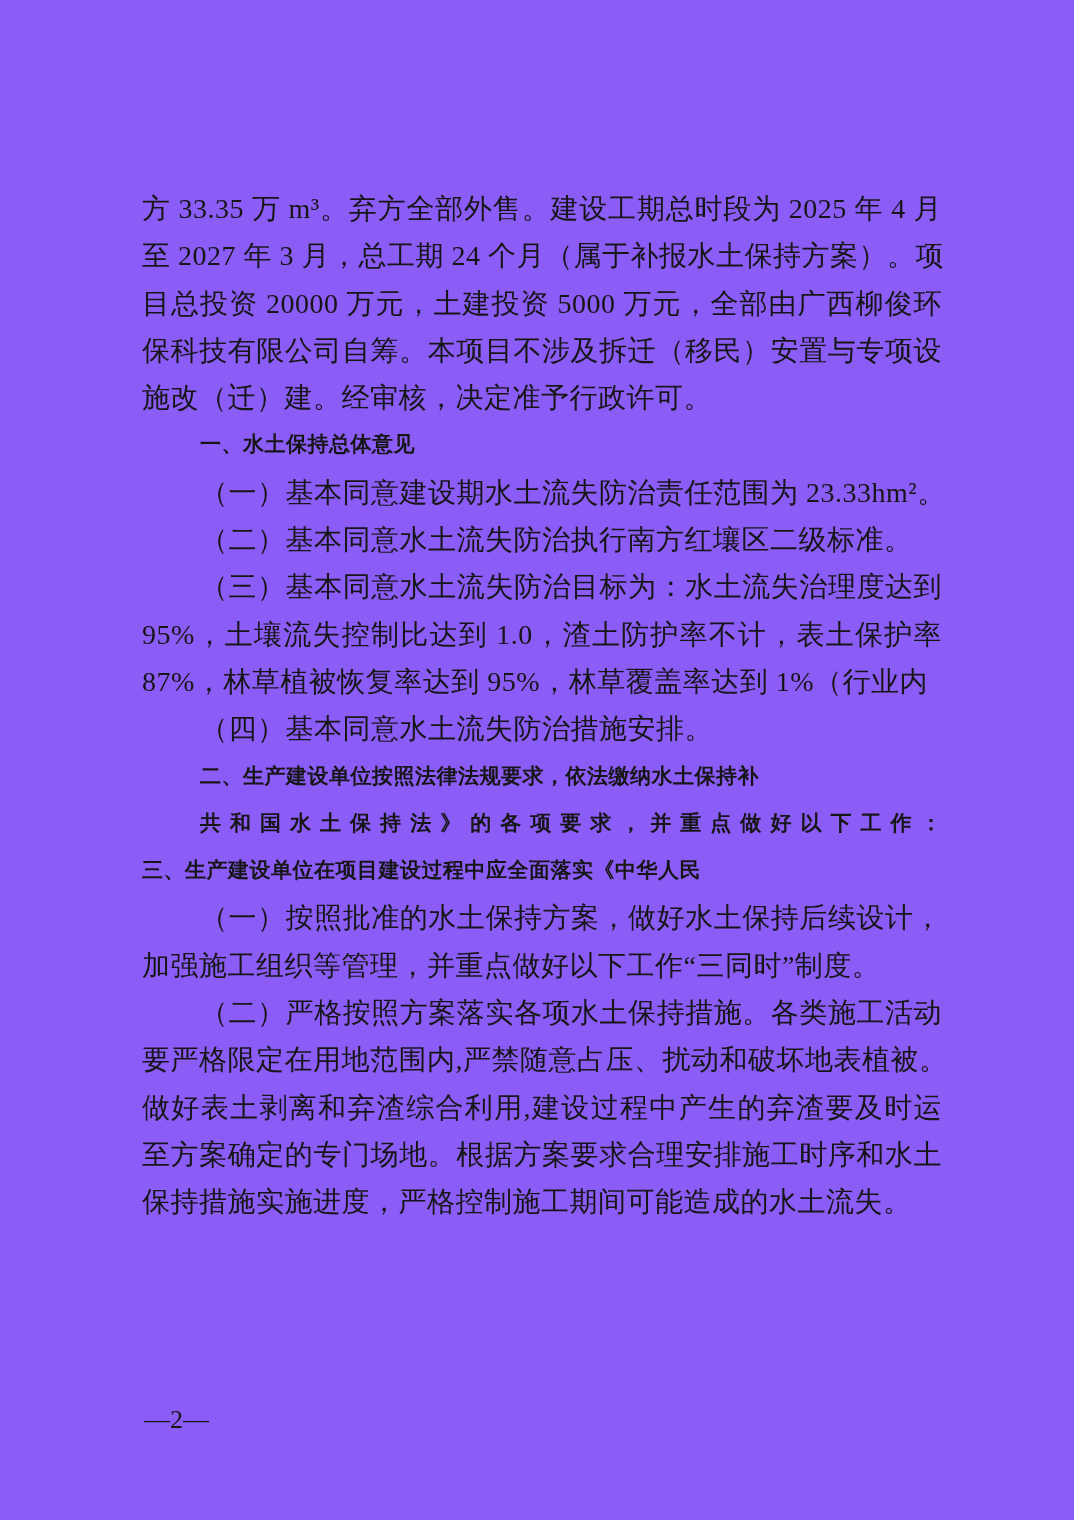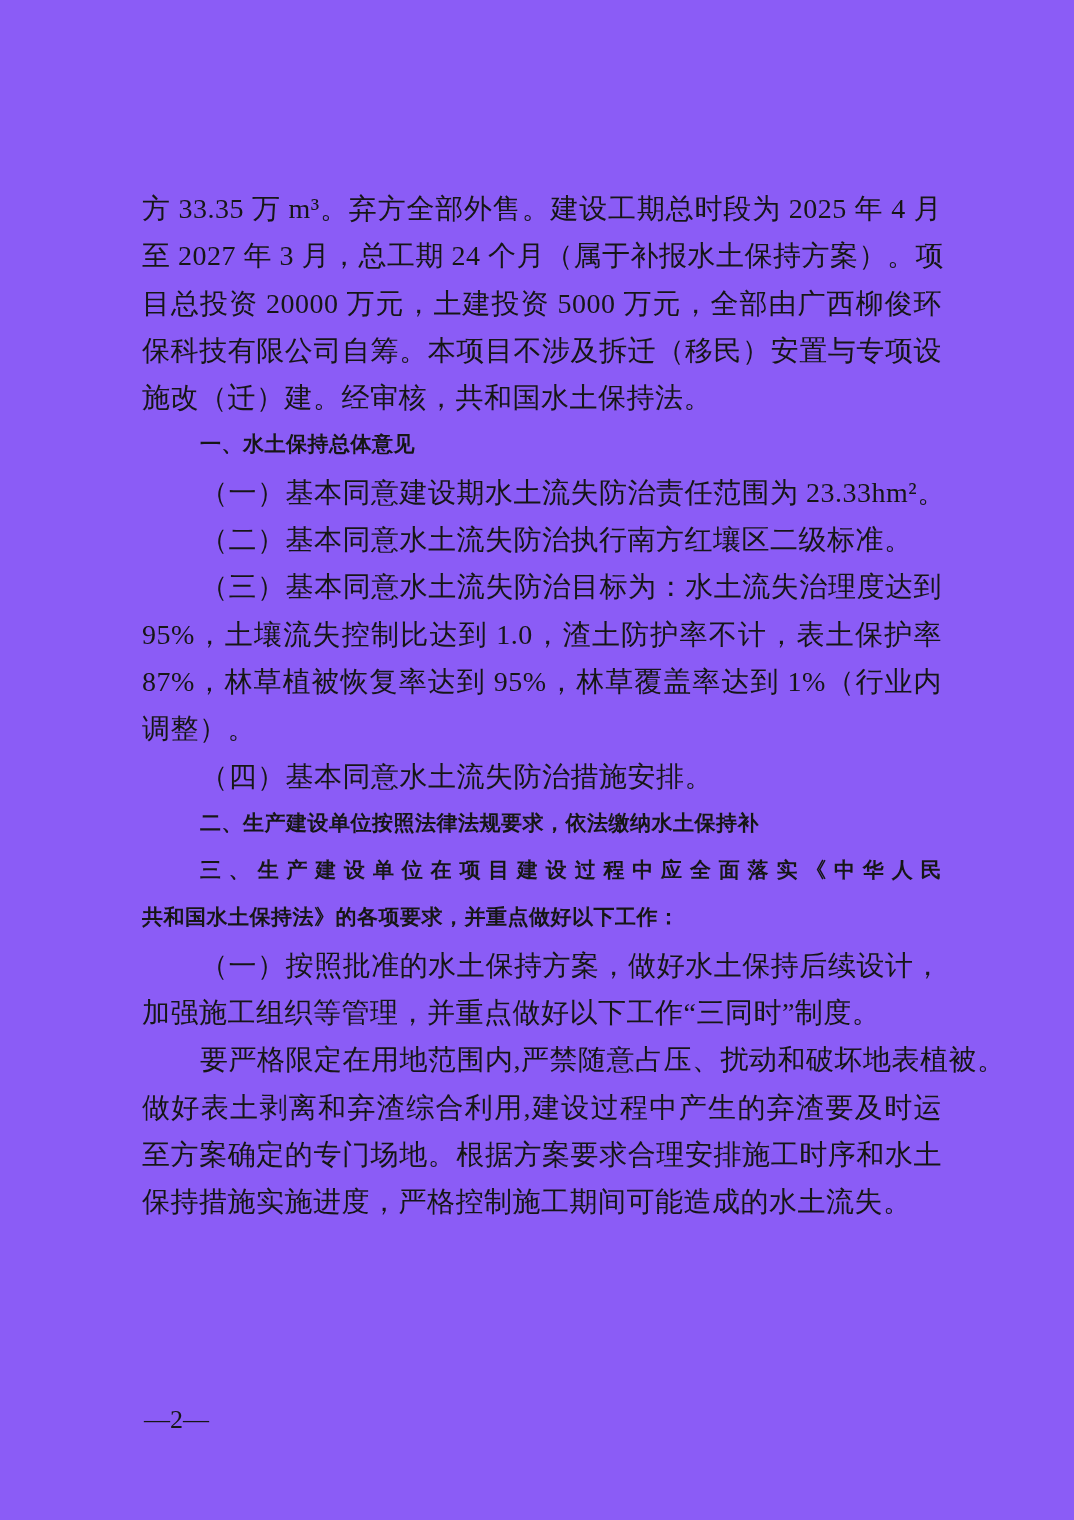--- a/index.html
+++ b/index.html
@@ -60,52 +60,52 @@
 </head>
 <body>
 
 <div class="page">
   <div class="doc-body" id="doc-body">
       <div class="para body">
         <div class="line">方 33.35 万 m³。弃方全部外售。建设工期总时段为 2025 年 4 月</div>
         <div class="line">至 2027 年 3 月，总工期 24 个月（属于补报水土保持方案）。项</div>
         <div class="line">目总投资 20000 万元，土建投资 5000 万元，全部由广西柳俊环</div>
         <div class="line">保科技有限公司自筹。本项目不涉及拆迁（移民）安置与专项设</div>
-        <div class="line">施改（迁）建。经审核，共和国水土保持法。</div>
+        <div class="line">施改（迁）建。经审核，决定准予行政许可。</div>
       </div>
       <div class="para heading indent">
         <div class="line">一、水土保持总体意见</div>
       </div>
       <div class="para body indent">
         <div class="line">（一）基本同意建设期水土流失防治责任范围为 23.33hm²。</div>
       </div>
       <div class="para body indent">
         <div class="line">（二）基本同意水土流失防治执行南方红壤区二级标准。</div>
       </div>
       <div class="para body indent">
         <div class="line">（三）基本同意水土流失防治目标为：水土流失治理度达到</div>
         <div class="line">95%，土壤流失控制比达到 1.0，渣土防护率不计，表土保护率</div>
         <div class="line">87%，林草植被恢复率达到 95%，林草覆盖率达到 1%（行业内</div>
-        <div class="line">调整）。</div>
       </div>
       <div class="para body indent">
         <div class="line">（四）基本同意水土流失防治措施安排。</div>
       </div>
       <div class="para heading indent">
         <div class="line">二、生产建设单位按照法律法规要求，依法缴纳水土保持补</div>
       </div>
       <div class="para heading indent">
+        <div class="line">共和国水土保持法》的各项要求，并重点做好以下工作：</div>
         <div class="line">三、生产建设单位在项目建设过程中应全面落实《中华人民</div>
-        <div class="line">共和国水土保持法》的各项要求，并重点做好以下工作：</div>
       </div>
       <div class="para body indent">
         <div class="line">（一）按照批准的水土保持方案，做好水土保持后续设计，</div>
         <div class="line">加强施工组织等管理，并重点做好以下工作“三同时”制度。</div>
       </div>
       <div class="para body indent">
+        <div class="line">（二）严格按照方案落实各项水土保持措施。各类施工活动</div>
         <div class="line">要严格限定在用地范围内,严禁随意占压、扰动和破坏地表植被。</div>
         <div class="line">做好表土剥离和弃渣综合利用,建设过程中产生的弃渣要及时运</div>
         <div class="line">至方案确定的专门场地。根据方案要求合理安排施工时序和水土</div>
         <div class="line">保持措施实施进度，严格控制施工期间可能造成的水土流失。</div>
       </div>
     </div>
   <div class="page-number">—2—</div>
 </div>
 
 </body></html>

